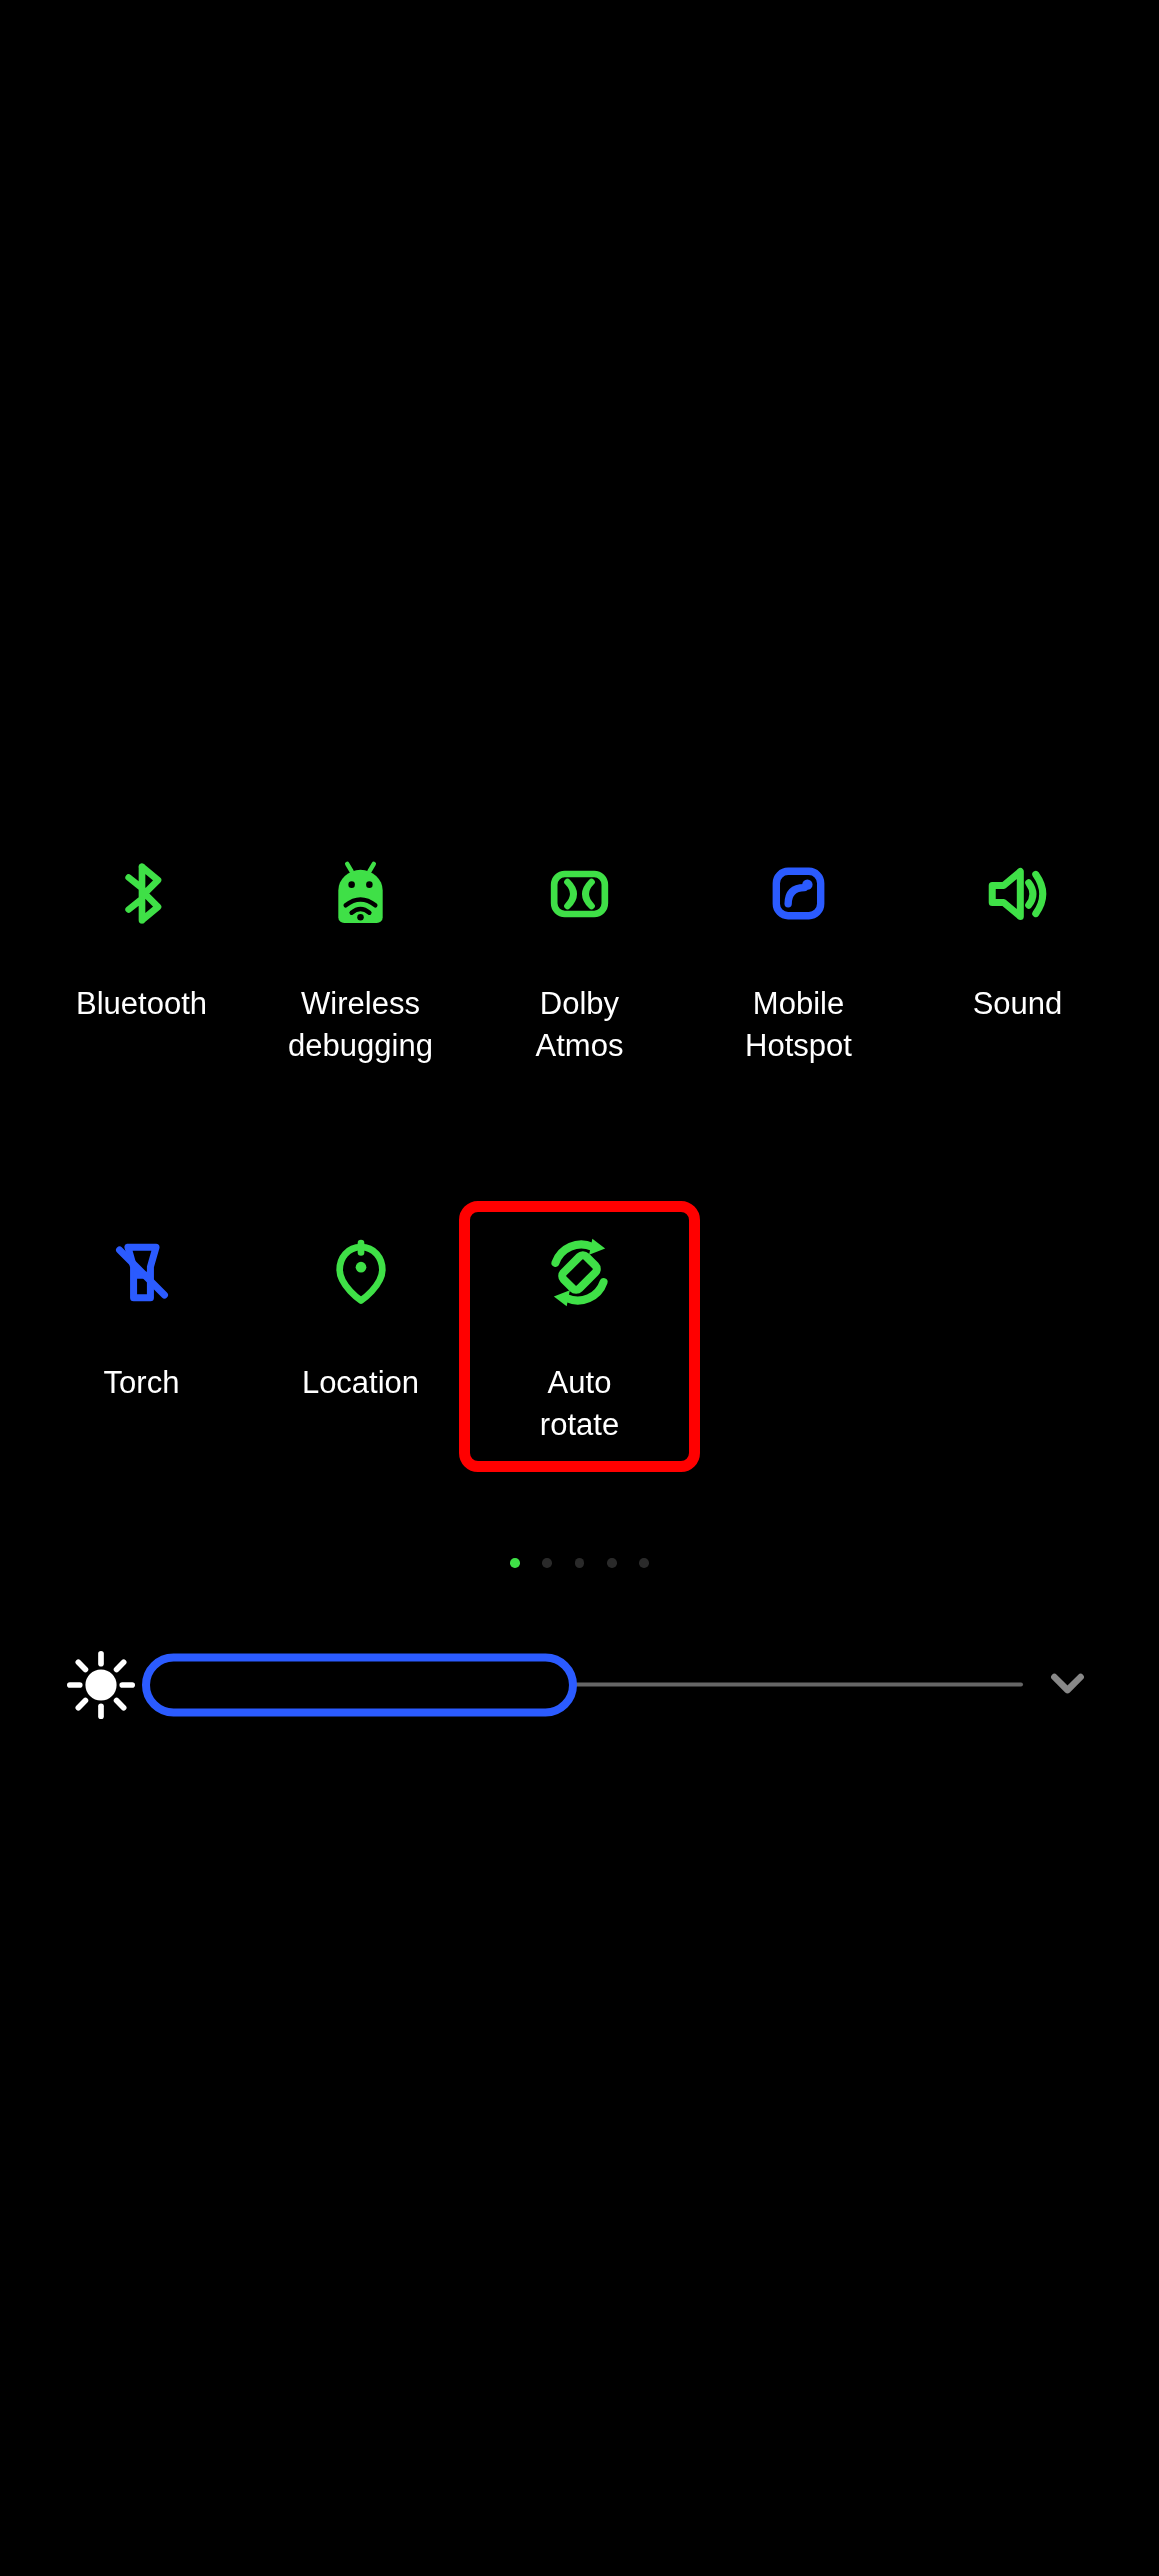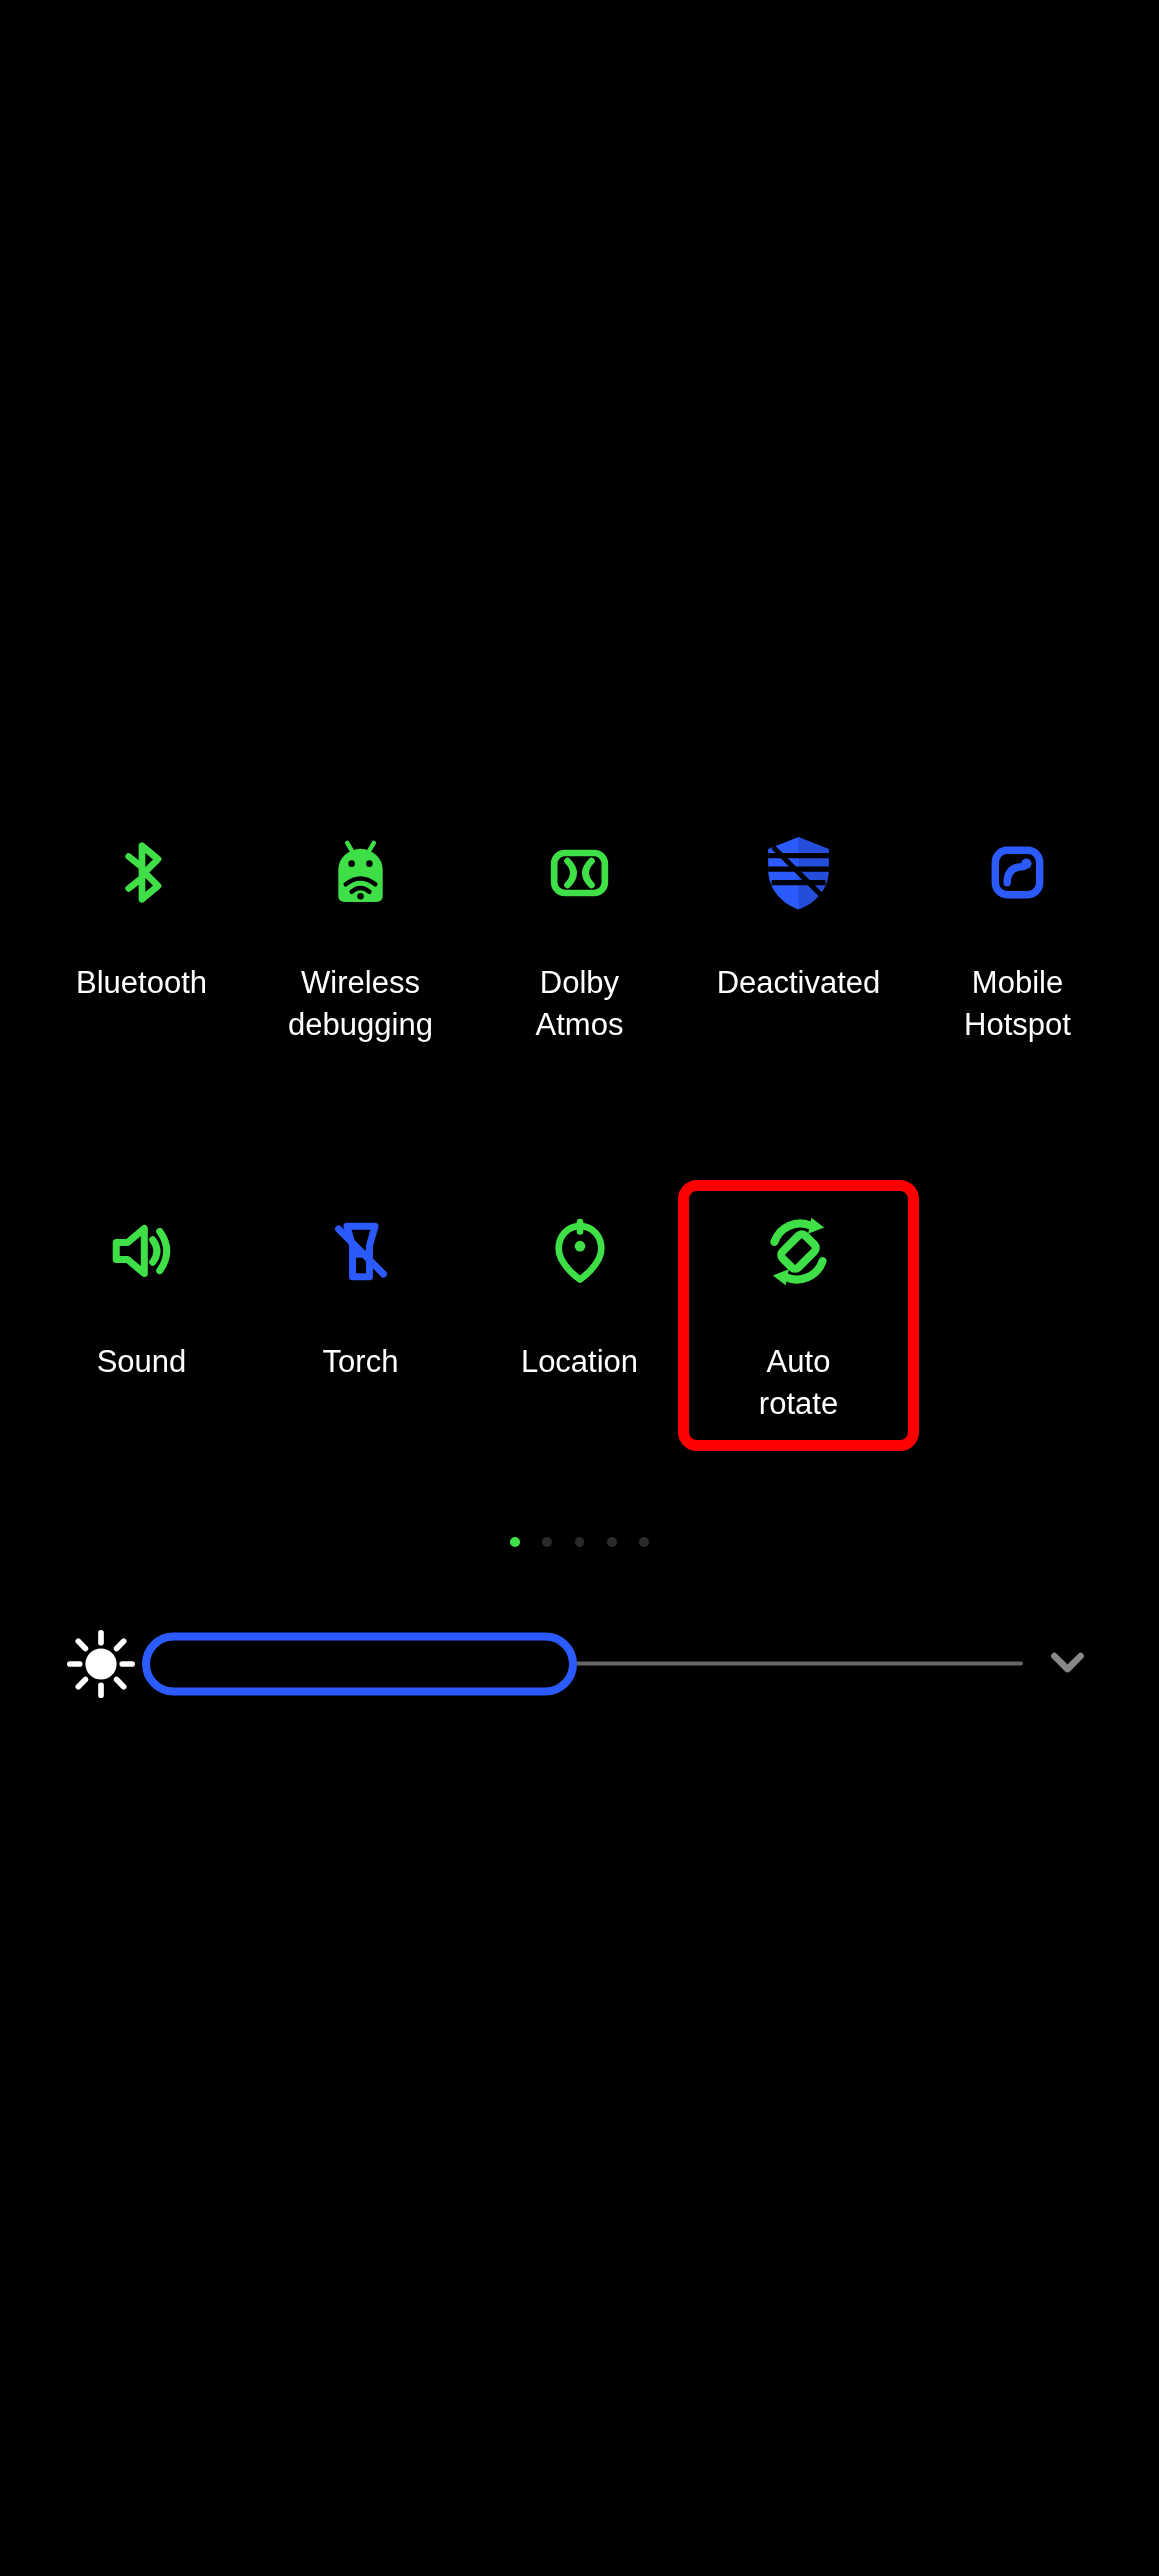--- a/index.html
+++ b/index.html
@@ -6,21 +6,21 @@
   html, body {
     width: 1159px;
     height: 2576px;
     background: #000;
     font-family: "Comic Sans MS", "Chalkboard SE", cursive, sans-serif;
     color: #fff;
     overflow: hidden;
   }
   .panel {
     position: absolute;
-    top: 812px;
+    top: 833px;
     left: 0;
     width: 1159px;
   }
   .grid {
     display: grid;
     grid-template-columns: repeat(5, 1fr);
     row-gap: 129px;
     column-gap: 0;
     padding: 0 32px;
   }
@@ -231,28 +231,20 @@
     <div class="tile">
       <div class="icon-wrap c-green">
         <svg width="77" height="64" viewBox="0 0 96 80">
             <use href="#sym-dolby"></use>
           </svg>
       </div>
       <div class="tile-label">Dolby
 Atmos</div>
     </div>
 
-    <div class="tile">
-      <div class="icon-wrap c-blue">
-        <svg width="81" height="89" viewBox="0 0 100 110">
-            <use href="#sym-shield"></use>
-          </svg>
-      </div>
-      <div class="tile-label">Deactivated</div>
-    </div>
 
     <div class="tile">
       <div class="icon-wrap c-blue">
         <svg width="71" height="71" viewBox="0 0 88 88">
             <use href="#sym-hotspot"></use>
           </svg>
       </div>
       <div class="tile-label">Mobile
 Hotspot</div>
     </div>

